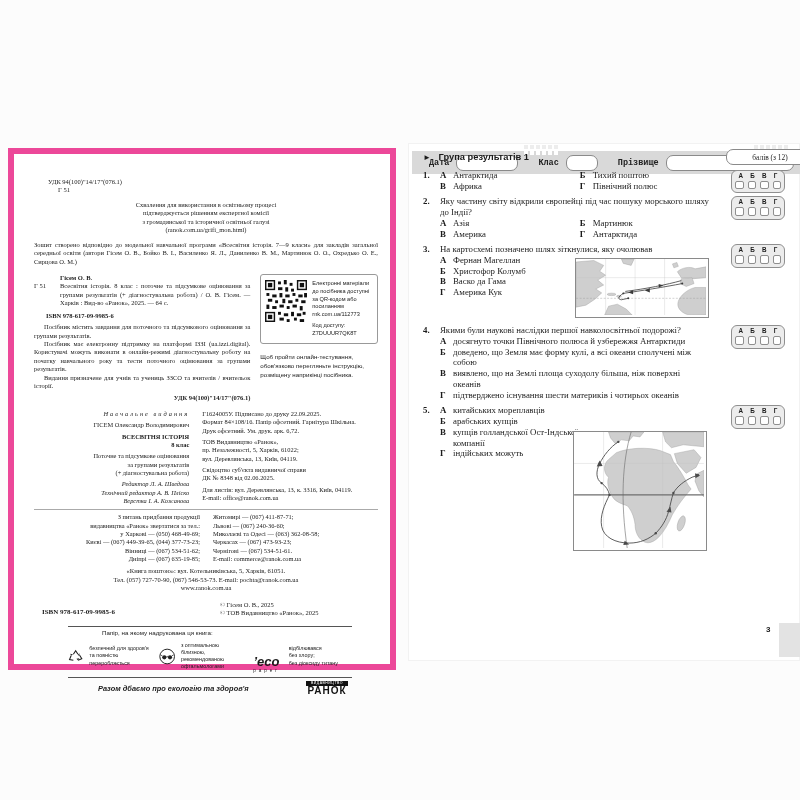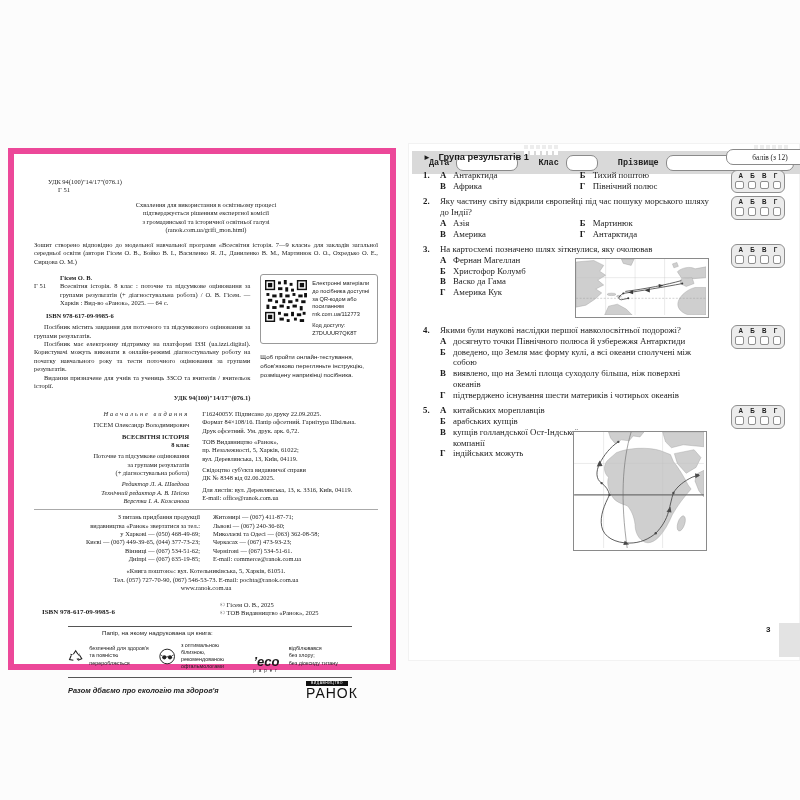--- a/index.html
+++ b/index.html
@@ -43,24 +43,24 @@
   .copyrights{width:152px;margin-right:6px;}
   .eco-block{margin:8px 26px 0 34px;}
   .eco-top-rule,.eco-mid-rule{height:1px;background:#555;}
   .eco-header{font-family:"Liberation Sans",sans-serif;font-size:6.2px;margin:2px 0 2px 34px;}
   .eco-row{display:flex;align-items:center;gap:6px;font-family:"Liberation Sans",sans-serif;font-size:5.4px;line-height:1.35;margin-bottom:3px;}
   .eco-text{width:66px;}
   .eco-logo{width:34px;text-align:center;font-family:"Liberation Sans",sans-serif;margin-top:16px;}
   .eco-logo .eco-word{font-weight:bold;font-style:italic;font-size:13px;line-height:1;}
   .eco-logo .eco-sub{font-size:4.5px;letter-spacing:3px;}
   .eco-bottom{display:flex;justify-content:space-between;align-items:center;margin-top:3px;}
-  .slogan{font-family:"Liberation Sans",sans-serif;font-weight:bold;font-style:italic;font-size:7.4px;}
+  .slogan{font-family:"Liberation Sans",sans-serif;font-weight:bold;font-style:italic;font-size:7.4px;margin-left:30px;}
   .ranok-logo{width:42px;text-align:center;margin-right:4px;}
   .ranok-top{background:#111;color:#fff;font-family:"Liberation Sans",sans-serif;font-size:3.5px;letter-spacing:0.5px;line-height:1.4;}
-  .ranok-main{font-family:"Liberation Sans",sans-serif;font-weight:normal;font-size:14px;letter-spacing:1px;color:#111;line-height:1.05;}
+  .ranok-main{font-family:"Liberation Sans",sans-serif;font-weight:bold;font-size:10px;letter-spacing:1px;color:#111;line-height:1.05;}
 
   
   #right-page{left:408px;top:143px;width:392px;height:518px;border:1px solid #f2f2f2;}
   .band{position:absolute;left:3px;top:7px;right:-1px;height:23px;background:#d9d9d9;display:flex;align-items:center;padding-left:17px;box-sizing:border-box;gap:7px;}
   .band-label{font-family:Liberation Mono, monospace;font-weight:bold;font-size:8.5px;color:#222;}
   .fbox{background:#fff;border:1px solid #8a8a8a;border-radius:7px;height:14px;}
   .fbox.date{width:60px;}
   .fbox.klass{width:30px;}
   .fbox.name{flex:1;margin-right:6px;}
   .gap8{width:6px;}

